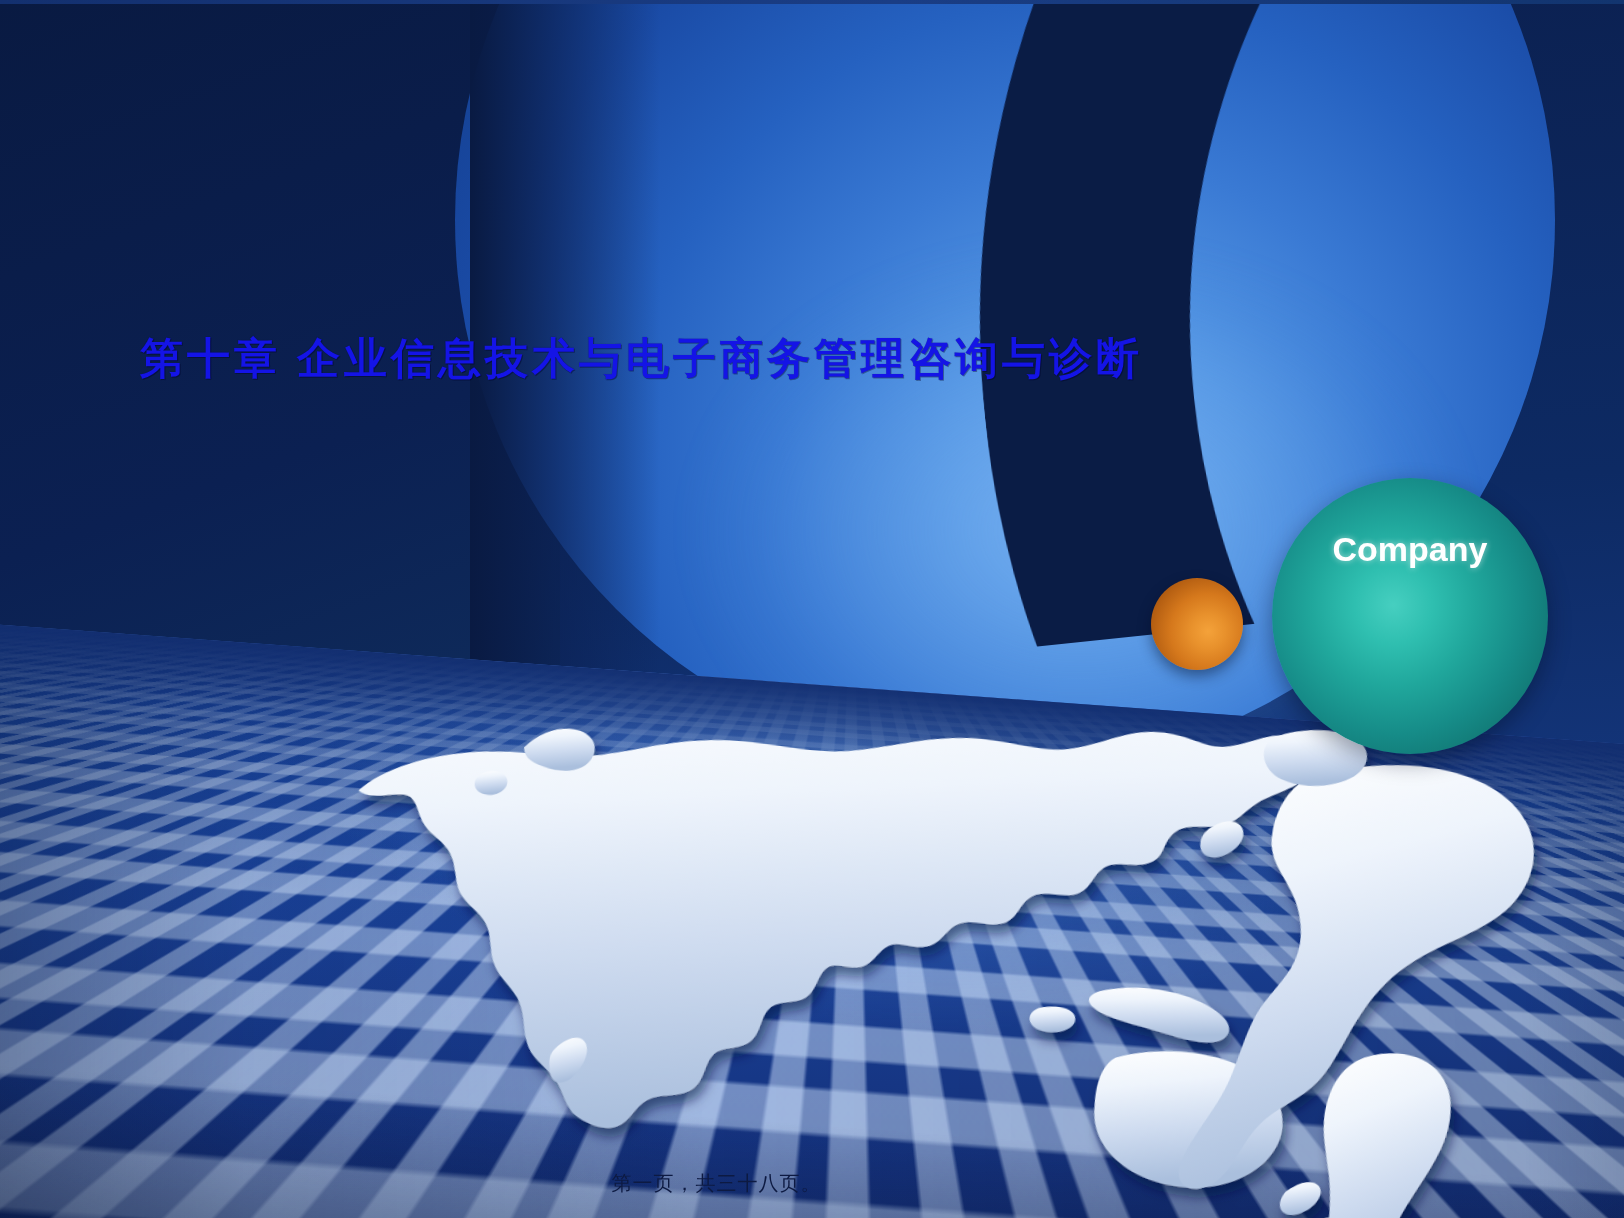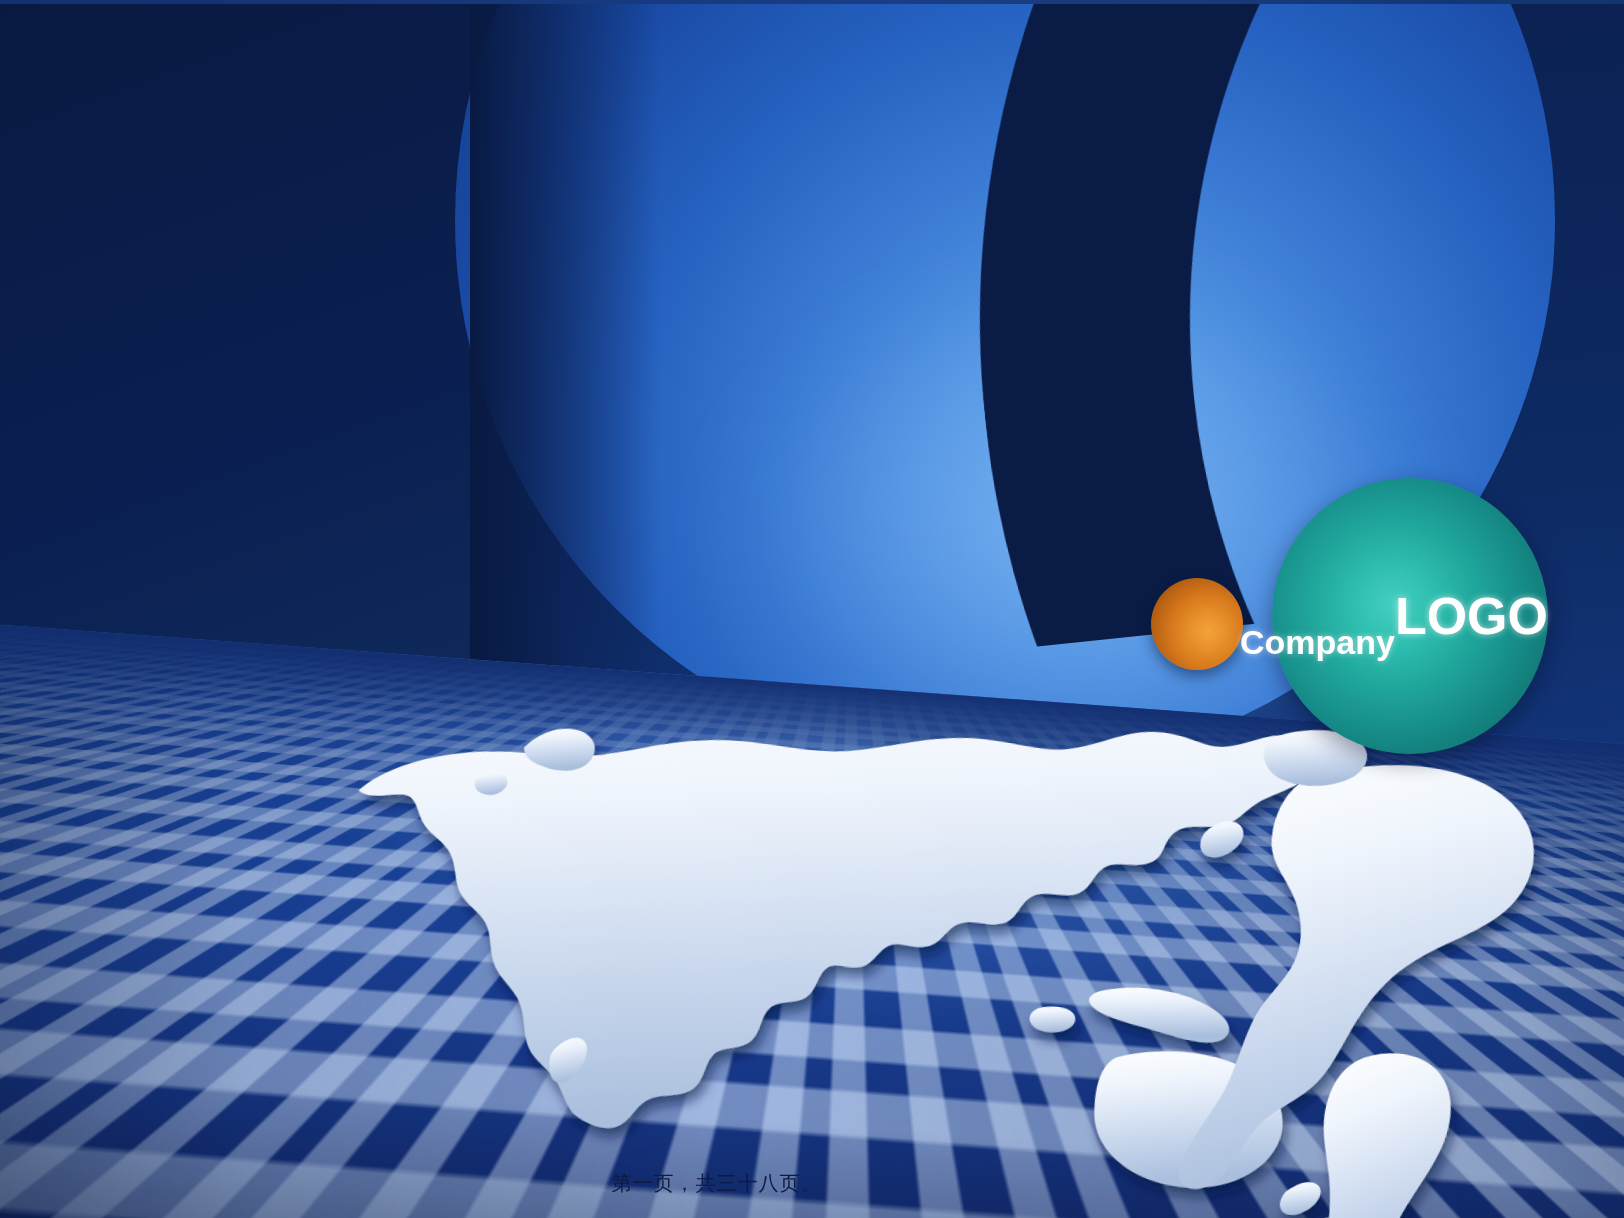--- a/index.html
+++ b/index.html
@@ -175,22 +175,23 @@
   }
   .logo-sphere {
     position: absolute;
     left: 1272px; top: 478px;
     width: 276px; height: 276px;
     border-radius: 50%;
     background: radial-gradient(circle at 44% 46%,
         #46cfc0 0%, #2fbfb0 18%, #20a79c 38%, #168c88 60%, #10726f 82%, #0b5a58 100%);
     box-shadow: 0 8px 22px rgba(3,12,35,0.40);
     display: flex;
+    flex-direction: column;
     align-items: center;
-    justify-content: flex-end;
+    justify-content: space-between;
   }
   .logo-company {
     color: #ffffff;
     font-size: 34px;
     font-weight: bold;
     line-height: 1.05;
     text-shadow: 0 0 6px rgba(255,255,255,0.55);
     margin-top: 54px;
   }
   .logo-word {
@@ -312,23 +313,23 @@
 
         <path d="M1272,380 C1300,368 1332,372 1350,392 C1368,412 1370,442 1362,470
                  C1354,498 1338,524 1330,552 C1322,580 1322,610 1310,628
                  C1298,646 1276,648 1266,634 C1256,620 1260,598 1262,576
                  C1264,554 1262,530 1256,506 C1250,482 1240,458 1242,434
                  C1244,410 1252,390 1272,380 Z"></path>
       </g>
     </svg>
   </div>
 
+  <div class="title">第十章  企业信息技术与电子商务管理咨询与诊断</div>
 
   <div class="orange-sphere"></div>
 
   <div class="logo-sphere">
     <div class="logo-company">Company</div>
-    <div class="logo-word">LOGO</div>
   </div>
 
   <div class="footer">第一页，共三十八页。</div>
 
 </div>
 
 </body></html>

